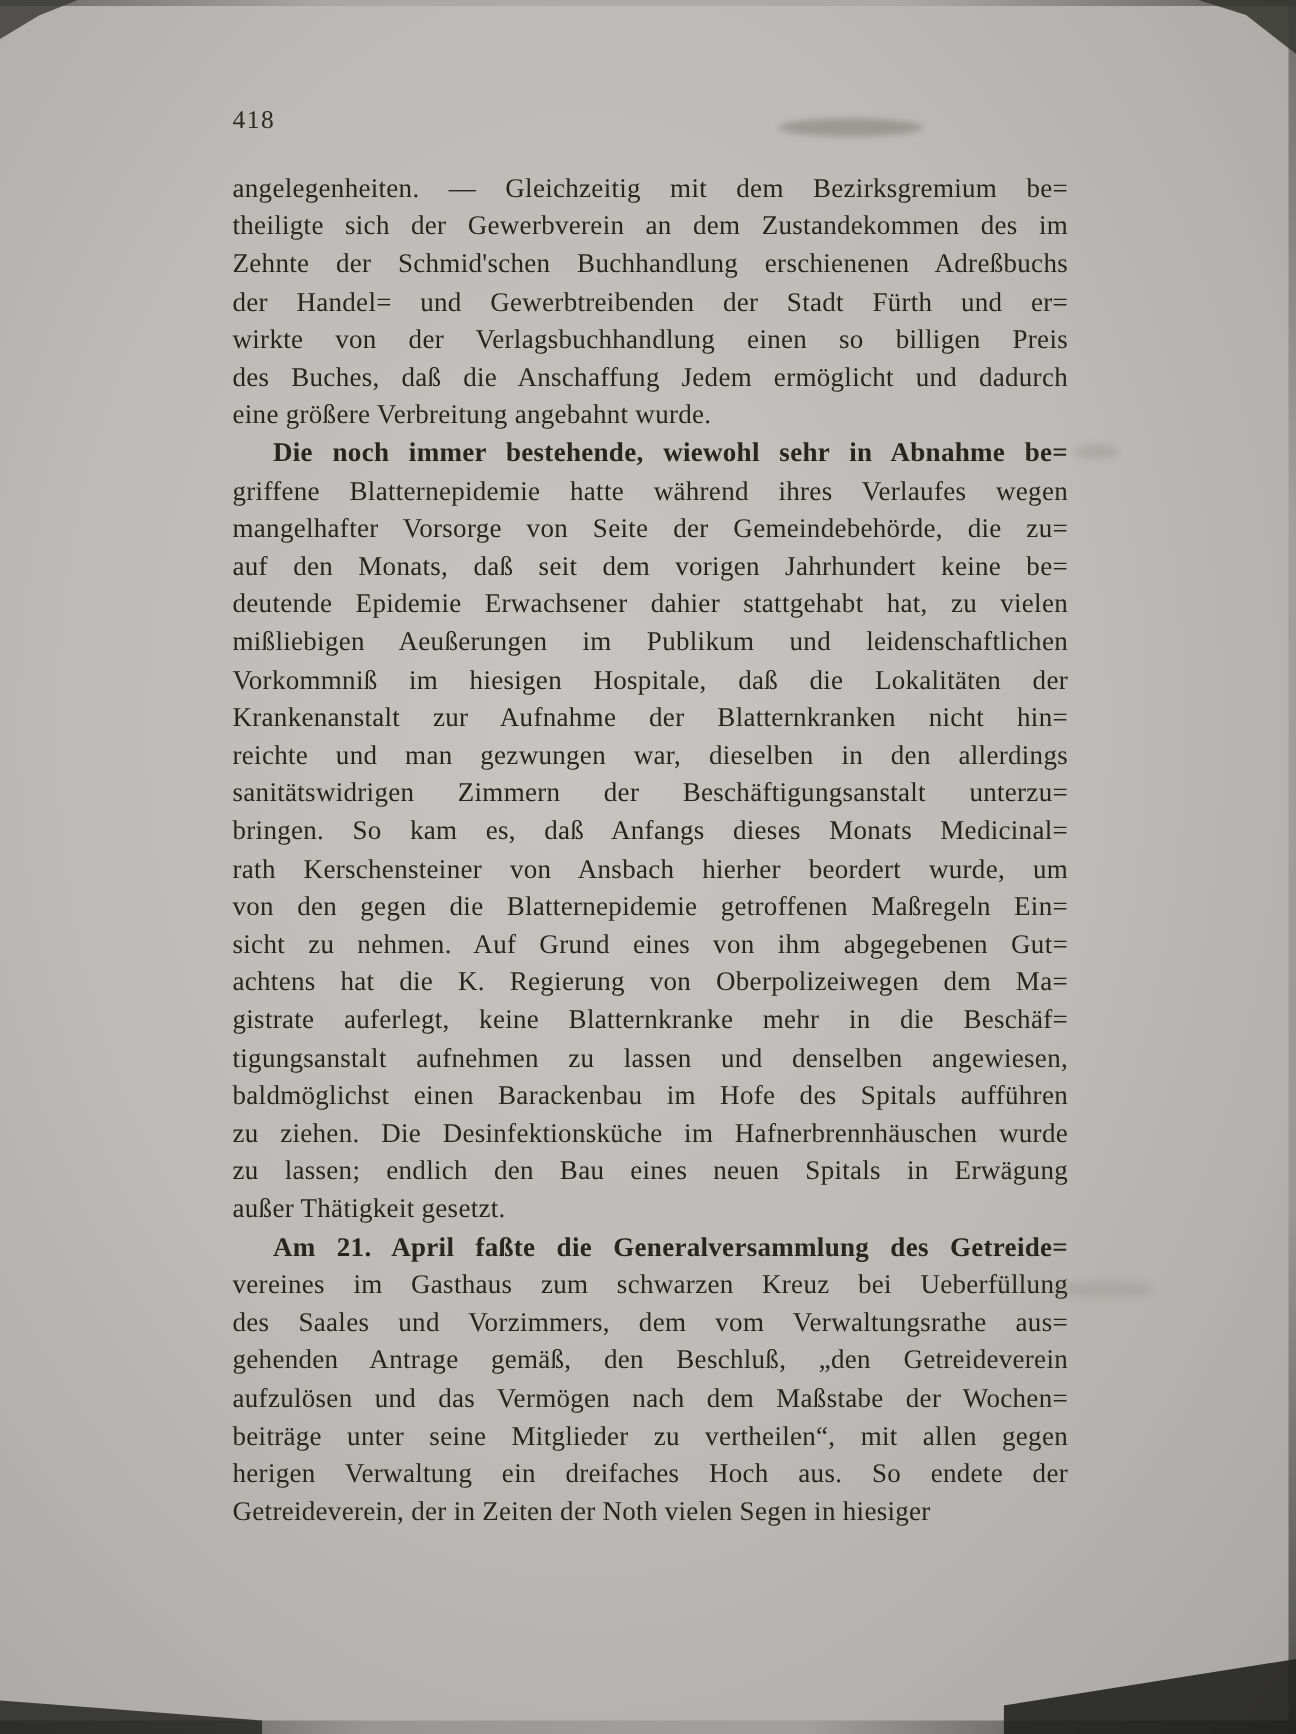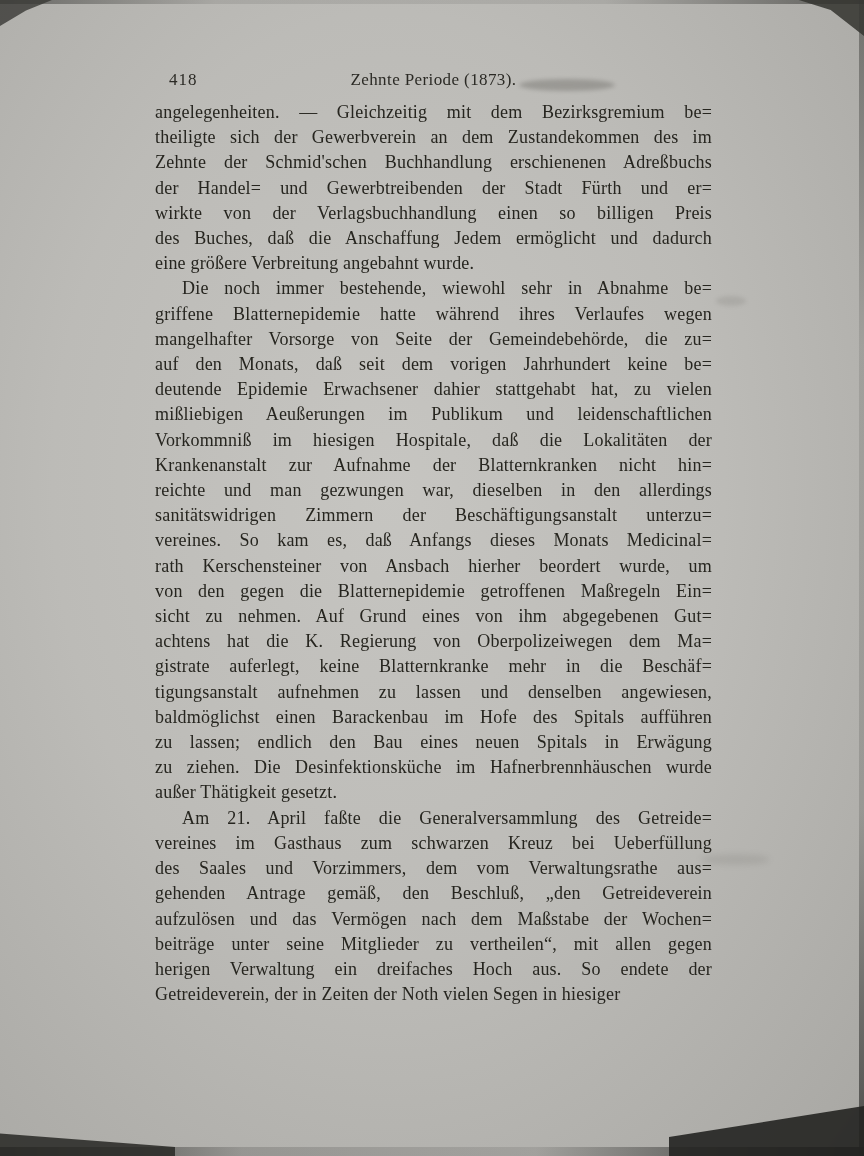--- a/index.html
+++ b/index.html
@@ -26,52 +26,53 @@
     width: 557px;
   }
   .running-head {
     position: relative;
     height: 28px;
     font-size: 17px;
     color: #2b2a25;
   }
   .page-number {
     position: absolute;
-    left: 14px;
+    left: 0;
     top: 0;
     letter-spacing: 1px;
     font-family: Liberation Serif, serif;
   }
   .head-title {
     position: absolute;
     left: 0;
     right: 0;
     top: 0;
     text-align: center;
     letter-spacing: 0.4px;
   }
   .text-block {
-    margin-top: 2px;
+    margin-top: 15px;
     font-size: 18px;
     line-height: 25.2px;
     color: #26251f;
     letter-spacing: 0.2px;
   }
   .paragraph { margin: 0; }
   .line {
     text-align: justify;
     text-align-last: justify;
     white-space: normal;
   }
   .line.last {
     text-align: justify;
     text-align-last: left;
   }
   .line.indent {
     text-indent: 27px;
+    font-weight: bold;
   }
 
   
   .artifact { position: absolute; pointer-events: none; }
   .artifact-top-strip {
     left: 0; top: 0; width: 100%; height: 4px;
     background: linear-gradient(to right, rgba(45,45,42,.55), rgba(45,45,42,.12) 25%, rgba(45,45,42,.10) 70%, rgba(45,45,42,.6));
   }
   .artifact-top-left {
     left: 0; top: 0; width: 52px; height: 26px;
@@ -128,21 +129,20 @@
   }
 </style>
 </head>
 <body>
 
 <div class="page">
 
   <div class="column">
     <div class="running-head">
       <span class="page-number">418</span>
-      <span class="head-title">Zehnte Periode (1873).</span>
     </div>
     <div class="text-block">
         <div class="paragraph">
           <div class="line">angelegenheiten. — Gleichzeitig mit dem Bezirksgremium be=</div>
           <div class="line">theiligte sich der Gewerbverein an dem Zustandekommen des im</div>
           <div class="line">Zehnte der Schmid'schen Buchhandlung erschienenen Adreßbuchs</div>
           <div class="line">der Handel= und Gewerbtreibenden der Stadt Fürth und er=</div>
           <div class="line">wirkte von der Verlagsbuchhandlung einen so billigen Preis</div>
           <div class="line">des Buches, daß die Anschaffung Jedem ermöglicht und dadurch</div>
           <div class="line last">eine größere Verbreitung angebahnt wurde.</div>
@@ -151,30 +151,30 @@
           <div class="line indent">Die noch immer bestehende, wiewohl sehr in Abnahme be=</div>
           <div class="line">griffene Blatternepidemie hatte während ihres Verlaufes wegen</div>
           <div class="line">mangelhafter Vorsorge von Seite der Gemeindebehörde, die zu=</div>
           <div class="line">auf den Monats, daß seit dem vorigen Jahrhundert keine be=</div>
           <div class="line">deutende Epidemie Erwachsener dahier stattgehabt hat, zu vielen</div>
           <div class="line">mißliebigen Aeußerungen im Publikum und leidenschaftlichen</div>
           <div class="line">Vorkommniß im hiesigen Hospitale, daß die Lokalitäten der</div>
           <div class="line">Krankenanstalt zur Aufnahme der Blatternkranken nicht hin=</div>
           <div class="line">reichte und man gezwungen war, dieselben in den allerdings</div>
           <div class="line">sanitätswidrigen Zimmern der Beschäftigungsanstalt unterzu=</div>
-          <div class="line">vereines. So kam es, daß Anfangs dieses Monats Medicinal=</div>
+          <div class="line">bringen. So kam es, daß Anfangs dieses Monats Medicinal=</div>
           <div class="line">rath Kerschensteiner von Ansbach hierher beordert wurde, um</div>
           <div class="line">von den gegen die Blatternepidemie getroffenen Maßregeln Ein=</div>
           <div class="line">sicht zu nehmen. Auf Grund eines von ihm abgegebenen Gut=</div>
           <div class="line">achtens hat die K. Regierung von Oberpolizeiwegen dem Ma=</div>
           <div class="line">gistrate auferlegt, keine Blatternkranke mehr in die Beschäf=</div>
           <div class="line">tigungsanstalt aufnehmen zu lassen und denselben angewiesen,</div>
           <div class="line">baldmöglichst einen Barackenbau im Hofe des Spitals aufführen</div>
+          <div class="line">zu ziehen. Die Desinfektionsküche im Hafnerbrennhäuschen wurde</div>
           <div class="line">zu lassen; endlich den Bau eines neuen Spitals in Erwägung</div>
-          <div class="line">zu ziehen. Die Desinfektionsküche im Hafnerbrennhäuschen wurde</div>
           <div class="line last">außer Thätigkeit gesetzt.</div>
         </div>
         <div class="paragraph">
           <div class="line indent">Am 21. April faßte die Generalversammlung des Getreide=</div>
           <div class="line">vereines im Gasthaus zum schwarzen Kreuz bei Ueberfüllung</div>
           <div class="line">des Saales und Vorzimmers, dem vom Verwaltungsrathe aus=</div>
           <div class="line">gehenden Antrage gemäß, den Beschluß, „den Getreideverein</div>
           <div class="line">aufzulösen und das Vermögen nach dem Maßstabe der Wochen=</div>
           <div class="line">beiträge unter seine Mitglieder zu vertheilen“, mit allen gegen</div>
           <div class="line">herigen Verwaltung ein dreifaches Hoch aus.  So endete der</div>

